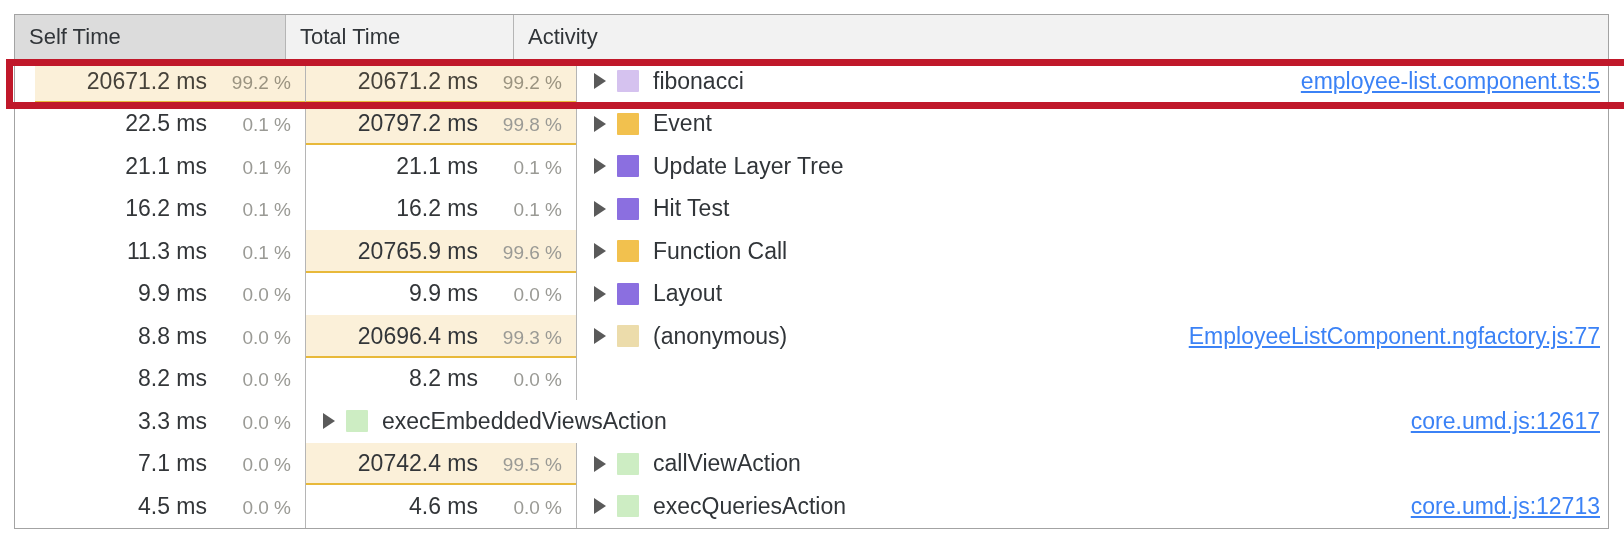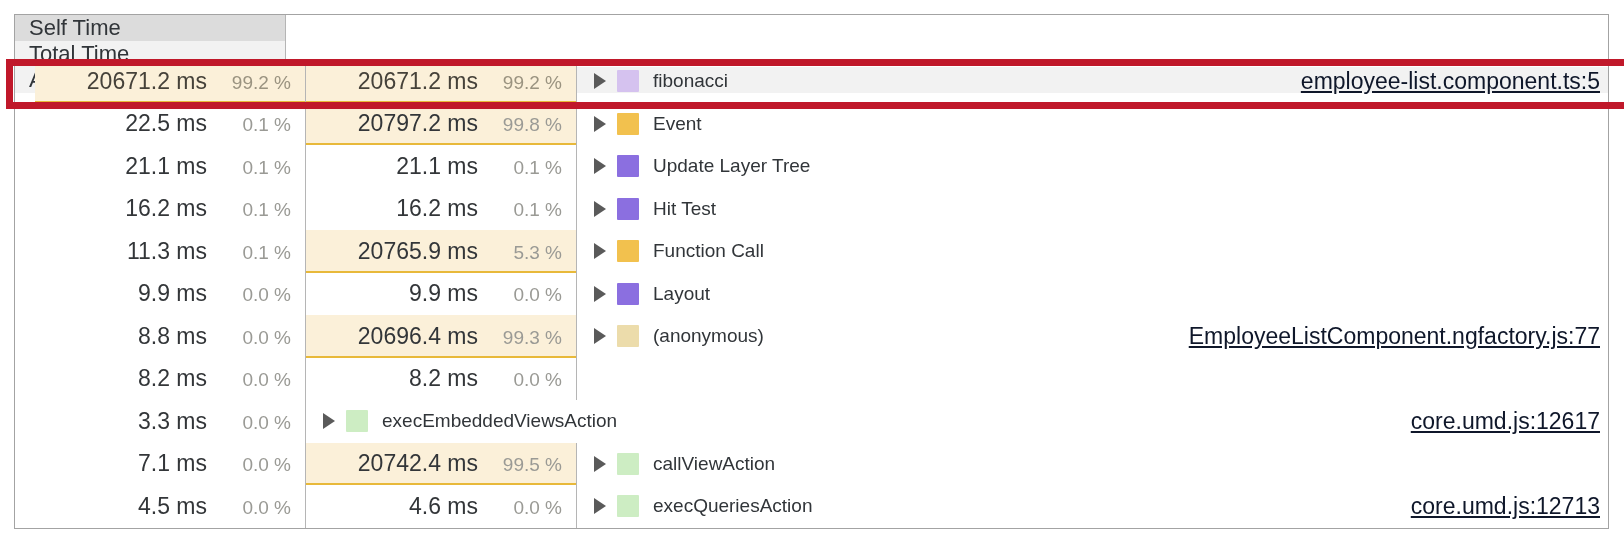--- a/index.html
+++ b/index.html
@@ -31,35 +31,34 @@
     border-right: 1px solid #a3a3a3;
     box-sizing: border-box;
     background: #fff;
   }
 
   .thead {
     display: flex;
     height: 45px;
     border-bottom: 1px solid #a3a3a3;
     box-sizing: border-box;
-    flex-direction: column;
   }
   .th {
     box-sizing: border-box;
     display: flex;
     align-items: center;
     font-size: 22px;
     color: #313539;
     padding-left: 14px;
     background: #f2f2f2;
     border-right: 1px solid #b5b5b5;
   }
   .th.sorted { background: #dcdcdc; }
   .th.c-self  { width: 271px; }
-  .th.c-total { width: 271px; }
+  .th.c-total { width: 228px; }
   .th.c-act   { flex: 1 1 auto; border-right: none; }
 
   .tbody { background: #fff; }
 
   .trow {
     display: flex;
     height: 42.5px;
     box-sizing: border-box;
     padding-left: 20px;
   }
@@ -132,28 +131,28 @@
     border-bottom: 8px solid transparent;
   }
   .swatch {
     width: 22px;
     height: 22px;
     flex: 0 0 22px;
     margin-right: 14px;
     border-radius: 1px;
   }
   .act-name {
-    font-size: 19px;
+    font-size: 23px;
     color: #313539;
     white-space: nowrap;
   }
   .spacer { flex: 1 1 auto; }
   .src-link {
     font-size: 23px;
-    color: #0f172a;
+    color: #3b82f6;
     text-decoration: underline;
     white-space: nowrap;
     padding-right: 8px;
     cursor: pointer;
   }
 
   
   .annotation-box {
     position: absolute;
     left: 6px;
@@ -283,21 +282,21 @@
           <div class="cell c-self">
             <div class="time-inner">
               <span class="t-ms">11.3 ms</span>
               <span class="t-pct">0.1 %</span>
             </div>
           </div>
           <div class="cell c-total">
             <div class="bar" style="width: 100%;"></div>
             <div class="time-inner">
               <span class="t-ms">20765.9 ms</span>
-              <span class="t-pct">5.3 %</span>
+              <span class="t-pct">99.6 %</span>
             </div>
           </div>
           <div class="cell c-act">
             <div class="disclosure">
               <span class="tri"></span>
             </div>
             <span class="swatch" style="background: rgb(242, 193, 78);"></span>
             <span class="act-name">Function Call</span>
             <span class="spacer"></span>
           </div>

